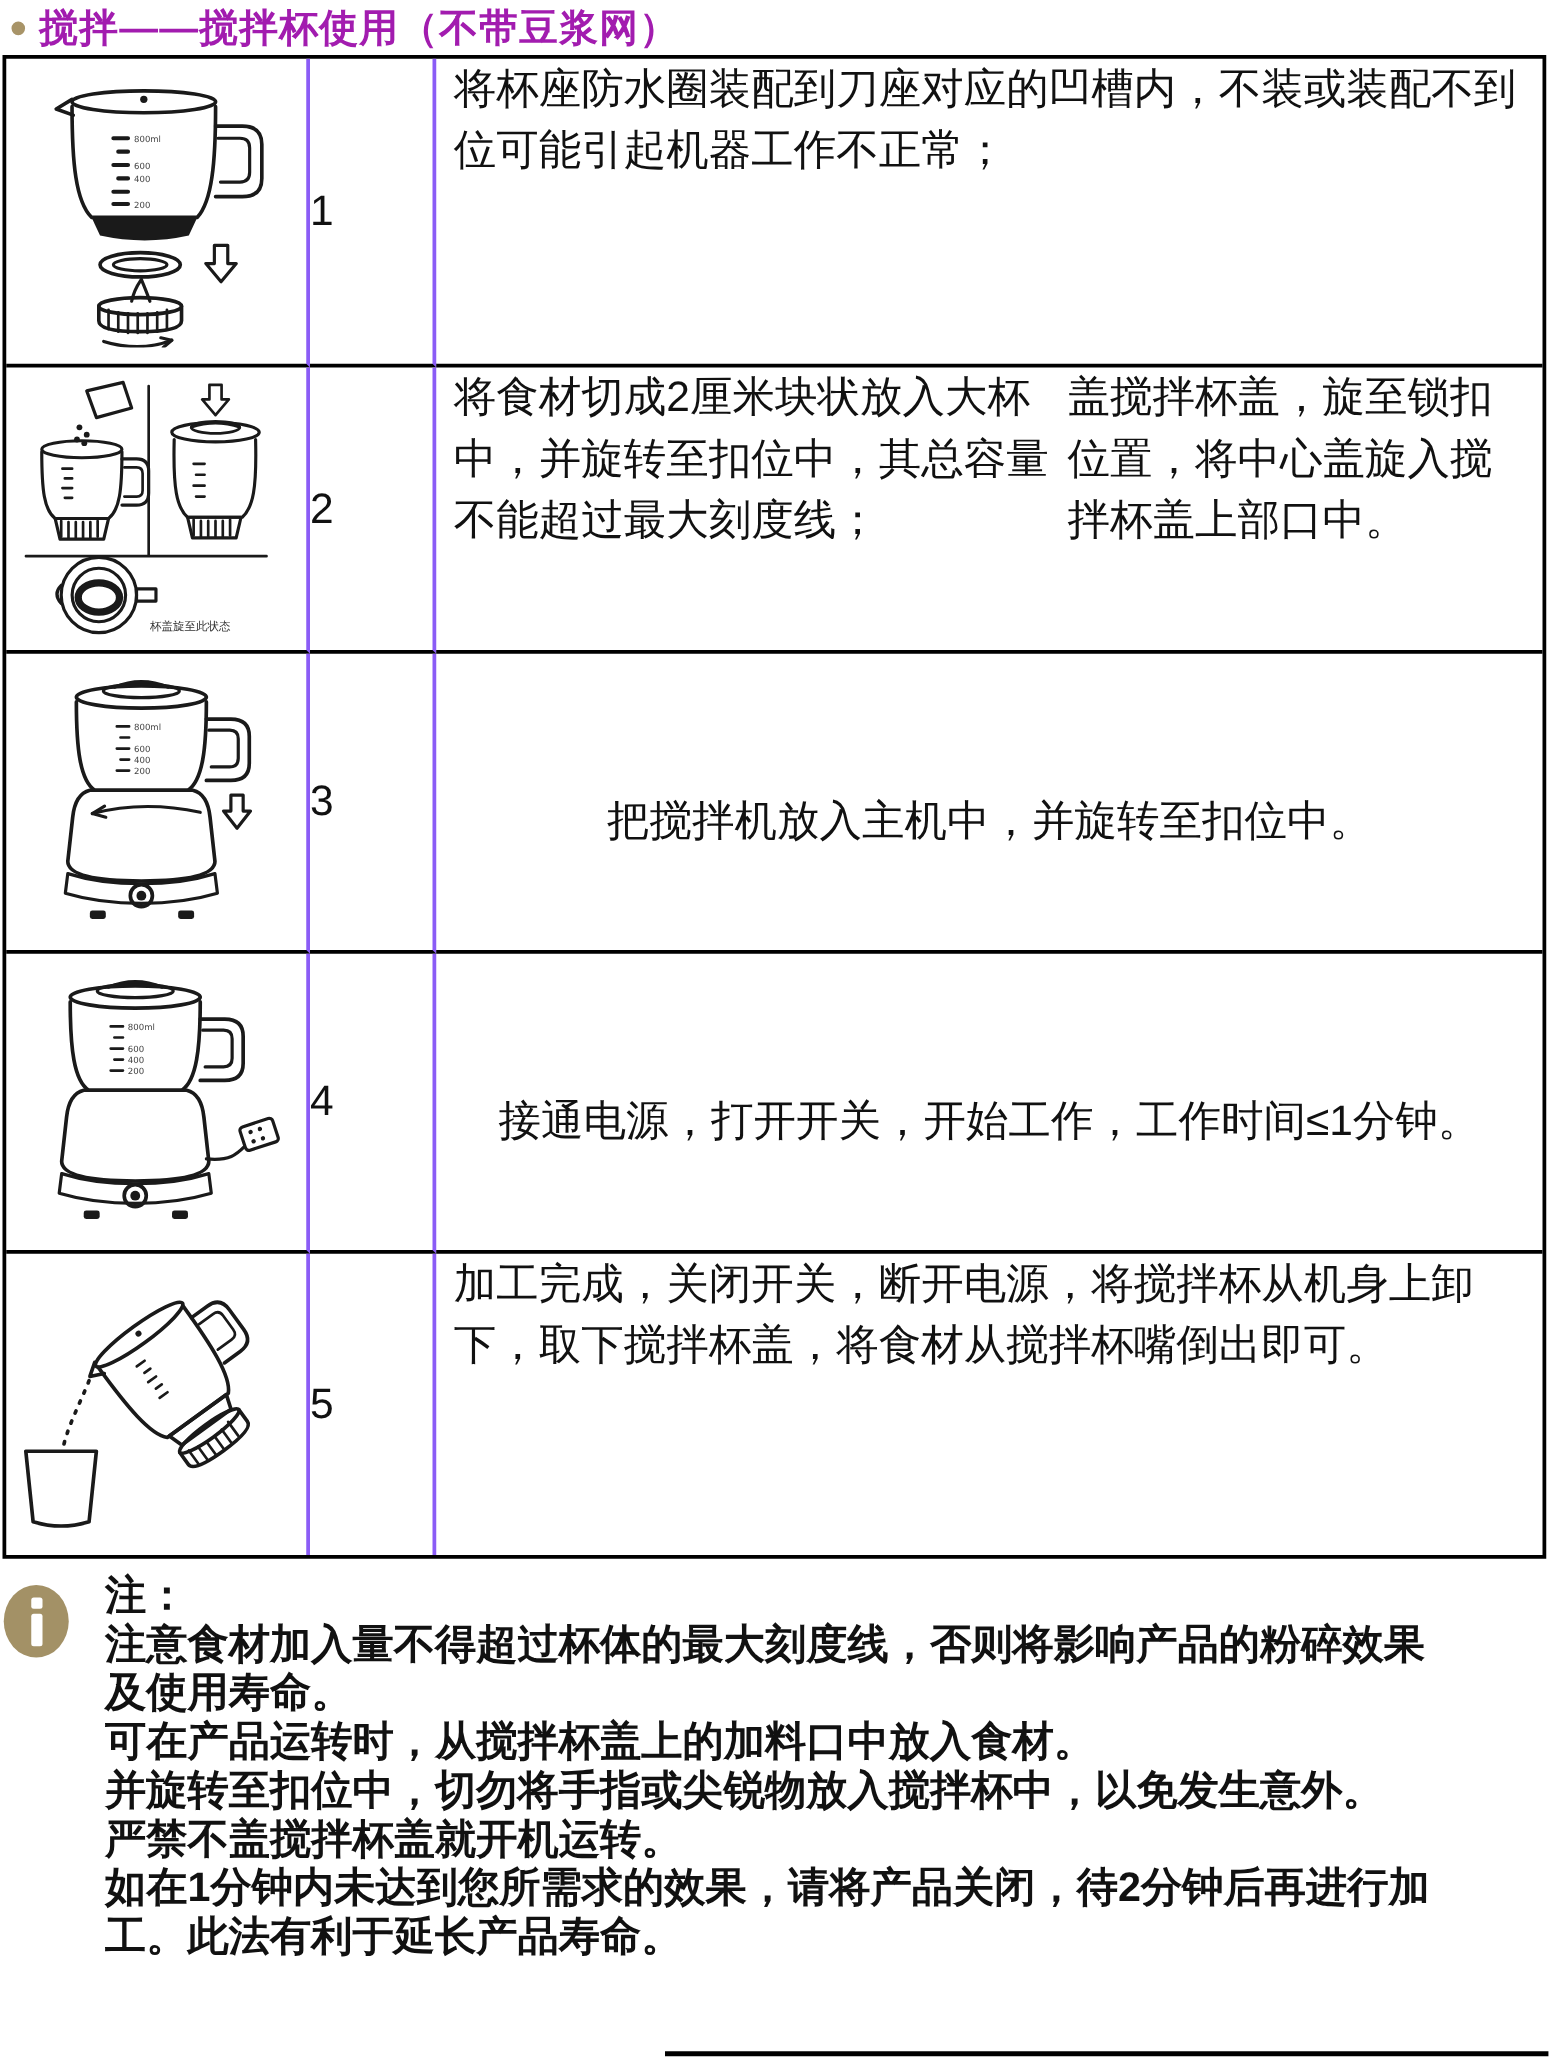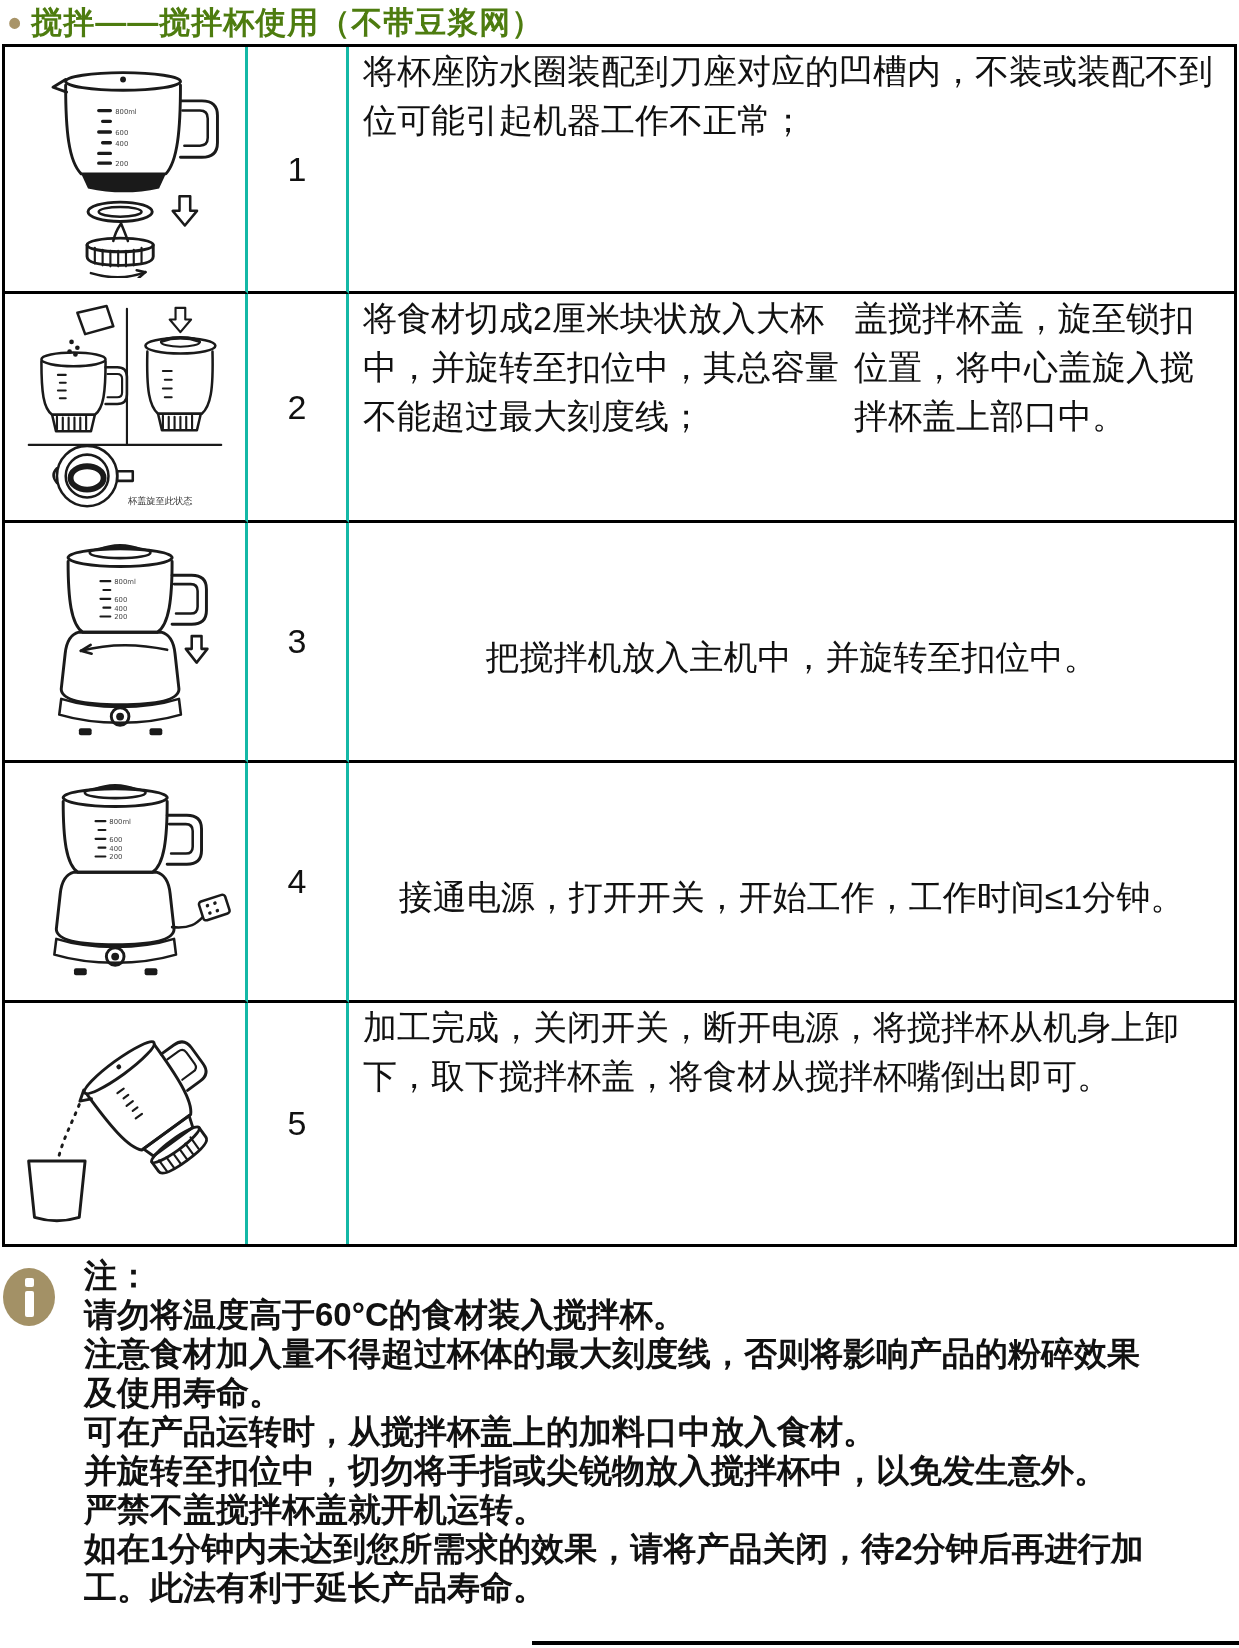--- a/index.html
+++ b/index.html
@@ -1,28 +1,28 @@
 <!DOCTYPE html>
 <html><head>
 <meta charset="utf-8">
 <style>
   html,body{margin:0;padding:0;background:#fff;}
   .page{position:relative;width:1239px;height:1648px;background:#ffffff;overflow:hidden;
         font-family:"Liberation Sans","DejaVu Sans",sans-serif;color:#111;}
   
   .title-row{position:absolute;top:2px;left:8px;display:flex;align-items:center;gap:10px;}
   .title-bullet{font-size:38px;line-height:38px;color:#a89468;font-weight:bold;}
-  .title-text{font-size:31px;font-weight:bold;color:#4d7c0f;letter-spacing:1px;}
+  .title-text{font-size:31px;font-weight:bold;color:#a21caf;letter-spacing:1px;}
   
   .steps-table{position:absolute;top:44px;left:2px;width:1229px;height:1197px;
                border:3px solid #000;display:grid;
                grid-template-columns:243px 101px 1fr;
                grid-template-rows:247px 229px 240px 240px 1fr;}
-  .cell{border-right:3px solid #14b8a6;border-bottom:3px solid #000;display:flex;
-        align-items:center;justify-content:center;overflow:hidden;}
+  .cell{border-right:3px solid #8b5cf6;border-bottom:3px solid #000;display:flex;
+        align-items:center;overflow:hidden;}
   .cell.last-col{border-right:none;}
   .cell.last-row{border-bottom:none;}
   .cell-num{font-size:34px;color:#111;}
   .cell-text{flex-direction:row;align-items:flex-start;justify-content:center;
              padding:0 14px;font-size:34px;line-height:49px;letter-spacing:0;}
   .cell-text.center{align-items:center;text-align:center;margin-top:32px;}
   .cell-text p{margin:0;}
   
   svg{display:block;}
   .art{stroke:#1a1a1a;fill:none;stroke-width:3;stroke-linecap:round;stroke-linejoin:round;}
@@ -240,21 +240,20 @@
 
   </div>
 
   <div class="note-section">
     <div class="info-icon">
       <div class="info-dot"></div>
       <div class="info-stem"></div>
     </div>
     <div class="note-text">
       <p>注：</p>
-      <p>请勿将温度高于60°C的食材装入搅拌杯。</p>
       <p>注意食材加入量不得超过杯体的最大刻度线，否则将影响产品的粉碎效果及使用寿命。</p>
       <p>可在产品运转时，从搅拌杯盖上的加料口中放入食材。</p>
       <p>并旋转至扣位中，切勿将手指或尖锐物放入搅拌杯中，以免发生意外。</p>
       <p>严禁不盖搅拌杯盖就开机运转。</p>
       <p>如在1分钟内未达到您所需求的效果，请将产品关闭，待2分钟后再进行加工。此法有利于延长产品寿命。</p>
     </div>
   </div>
 
   <div class="next-table-top-border"></div>
 

